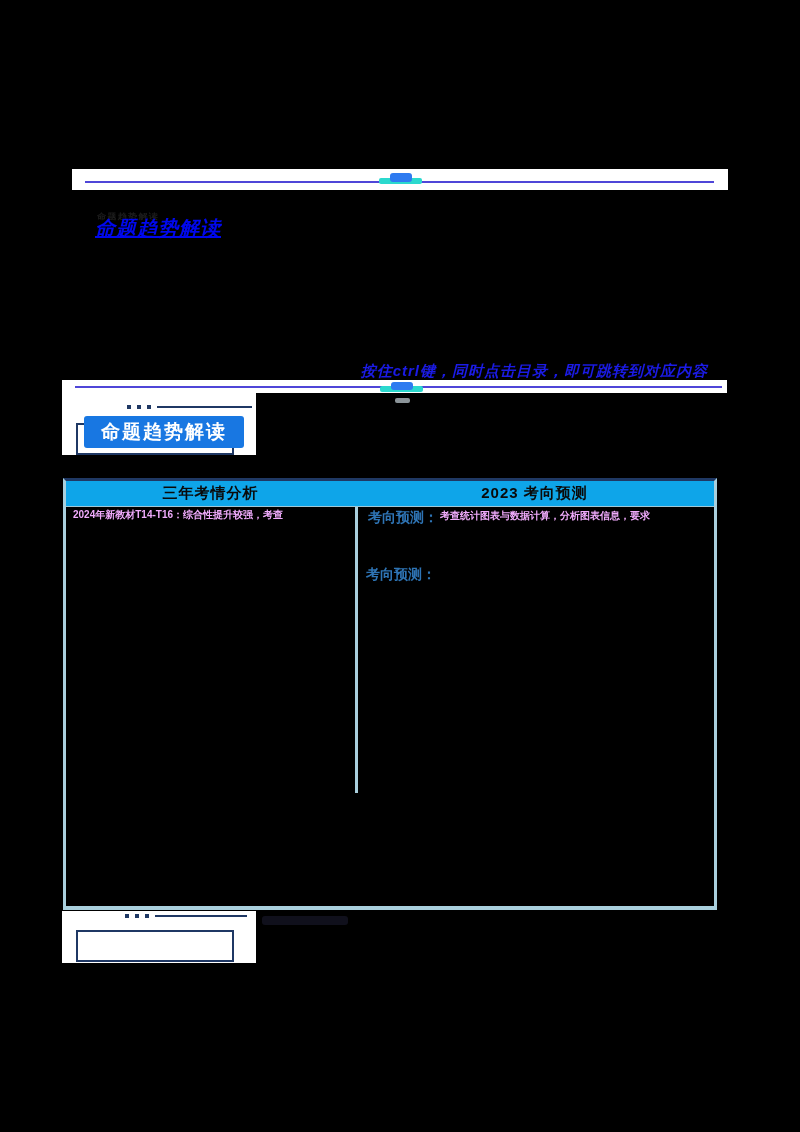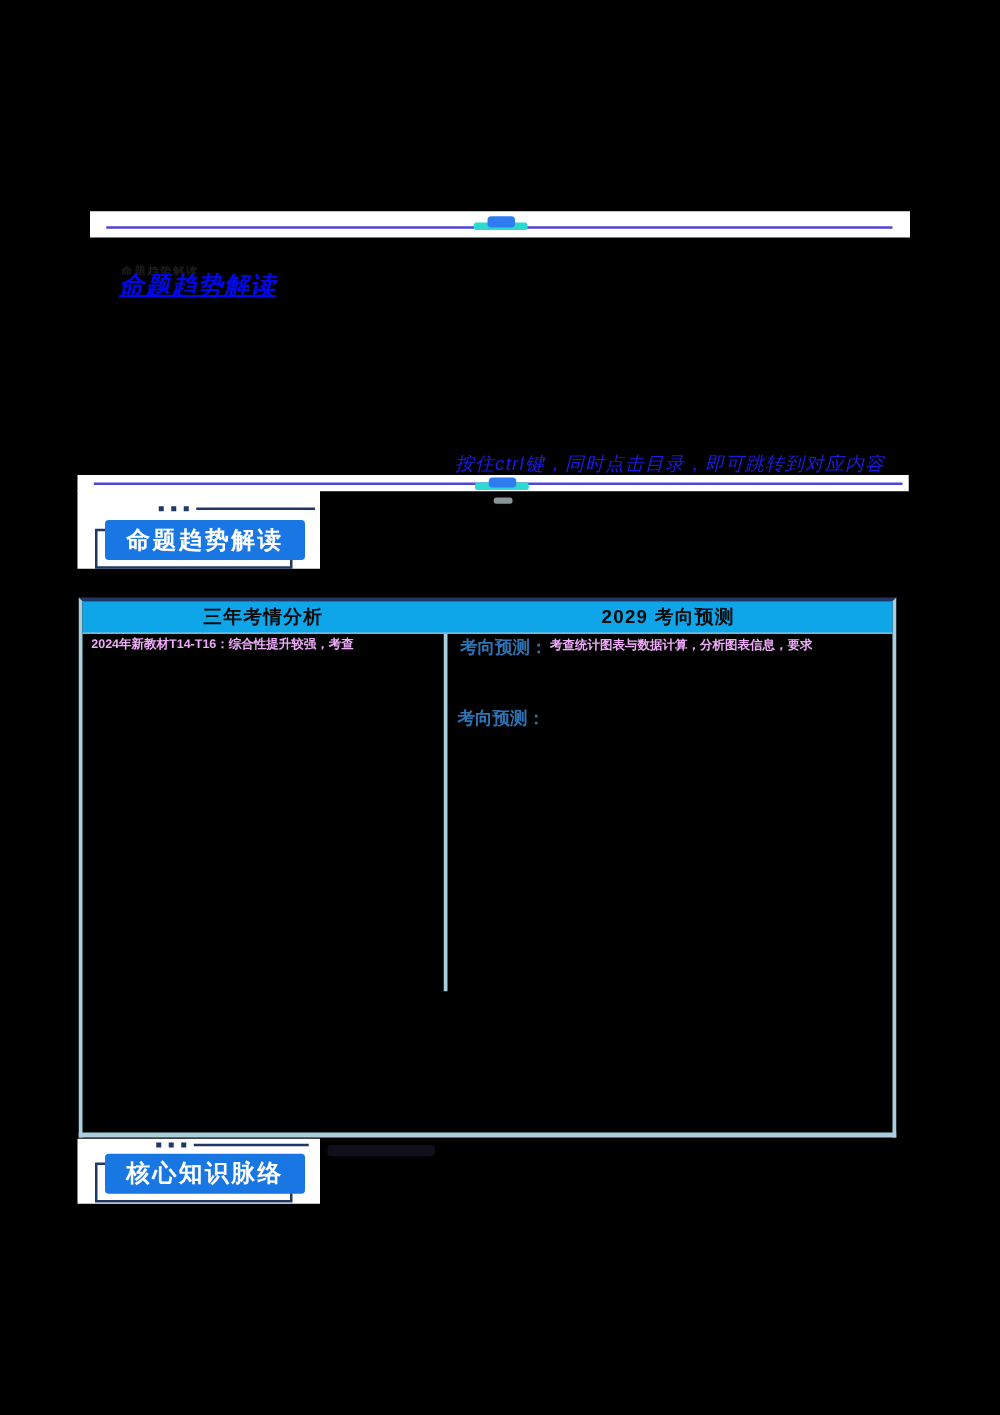--- a/index.html
+++ b/index.html
@@ -25,21 +25,21 @@
   }
   .toc-link{
     position:absolute;left:95px;top:215px;
     color:#0008EE;font-size:20px;font-weight:bold;font-style:italic;
     text-decoration:underline;letter-spacing:1px;white-space:nowrap;
   }
 
   
   .instruction{
     position:absolute;right:92px;top:362px;
-    color:#1b1be6;font-size:15px;font-weight:normal;font-style:italic;
+    color:#1b1be6;font-size:15px;font-weight:bold;font-style:italic;
     letter-spacing:1px;white-space:nowrap;margin-left:36px;
   }
 
   
   .badge-dot{position:absolute;width:4px;height:4px;background:#1F3864;}
   .badge-rule{position:absolute;height:2px;background:#1F3864;}
   .badge-outline{position:absolute;width:154px;height:28px;border:2px solid #1F3864;background:transparent;}
   .badge-face{
     position:absolute;width:160px;height:32px;background:#1877E2;border-radius:3px;
     display:flex;align-items:center;justify-content:center;
@@ -101,36 +101,33 @@
   <div class="badge-rule" style="left:95px;top:14px;width:95px;"></div>
   <div class="badge-outline" style="left:14px;top:31px;"></div>
   <div class="badge-face" style="left:22px;top:24px;">
     <span>命题趋势解读</span>
   </div>
 </div>
 
 <div class="exam-table">
   <div class="thead">
     <div class="th th-left">三年考情分析</div>
-    <div class="th th-right">2029 考向预测</div>
+    <div class="th th-right">2023 考向预测</div>
   </div>
   <div class="tbody">
     <div class="col-divider"></div>
 
     <div class="cell-line-dark" style="left:7px;top:1px;max-width:42%;">2024年新教材T14-T16：综合性提升较强，考查</div>
 
     <div class="cell-label-blue" style="left:calc(44.6% + 13px);top:2px;">考向预测：</div>
     <div class="cell-line-dark" style="left:calc(44.6% + 85px);top:2px;max-width:46%;">考查统计图表与数据计算，分析图表信息，要求</div>
     <div class="cell-label-blue" style="left:calc(44.6% + 11px);top:59px;">考向预测：</div>
   </div>
 </div>
 
 <div class="abs divider-band" style="left:62px;top:911px;width:194px;height:52px;">
   <div class="badge-dot" style="left:63px;top:3px;"></div>
   <div class="badge-dot" style="left:73px;top:3px;"></div>
   <div class="badge-dot" style="left:83px;top:3px;"></div>
   <div class="badge-rule" style="left:93px;top:4px;width:92px;"></div>
   <div class="badge-outline" style="left:14px;top:19px;"></div>
-  <div class="badge-face" style="left:22px;top:12px;">
-    <span>核心知识脉络</span>
-  </div>
 </div>
 <div class="faint-deco" style="left:262px;top:916px;width:86px;height:9px;"></div>
 
 </body></html>

